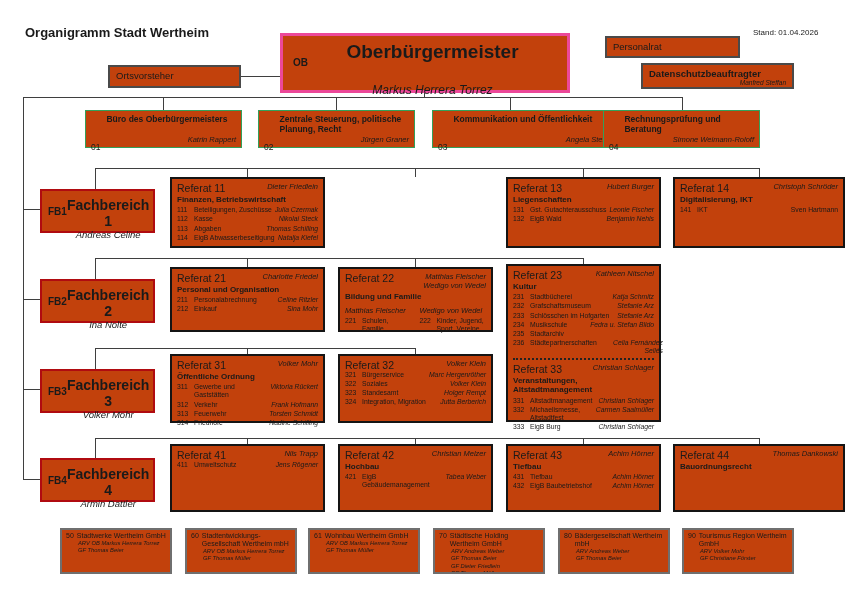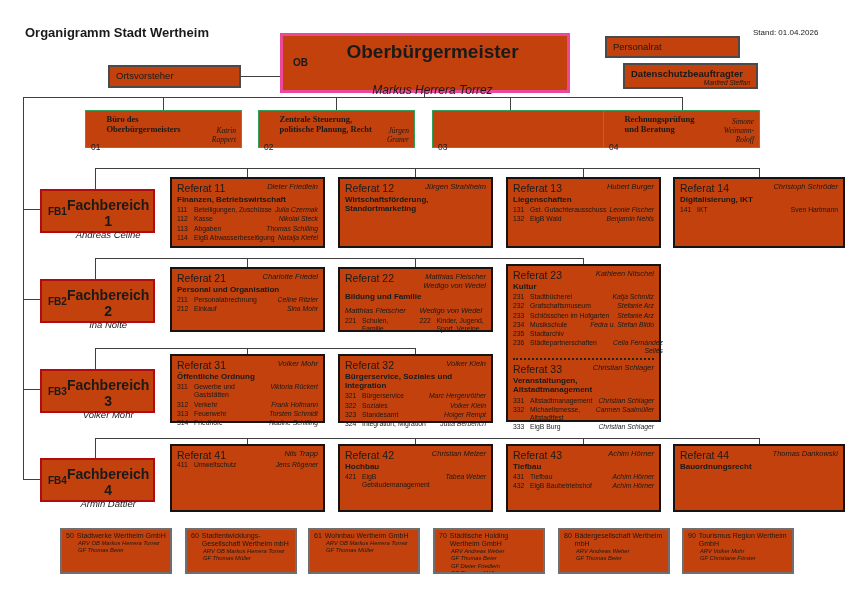--- a/index.html
+++ b/index.html
@@ -15,21 +15,21 @@
   .ob-code{font-weight:bold;font-size:10px;margin-top:16px;}
   .ob-main{flex:1;text-align:center;}
   .ob-title{font-weight:bold;font-size:19px;}
   .ob-name{font-style:italic;font-size:12px;margin-top:20px;}
   
   .plain-box{border:2px solid #4a4a4a;font-size:9.5px;padding:3px 6px;}
   .ds-name{font-style:italic;font-size:6.5px;text-align:right;margin-top:0px;}
   
   .stab-box{border:1.5px solid #33a05a;padding:3px 5px;display:flex;gap:6px;font-size:8.5px;}
   .st-code{flex:none;margin-top:28px;}
-  .st-body{flex:1;display:flex;flex-direction:row;font-family:Liberation Serif, serif;}
+  .st-body{flex:1;display:flex;flex-direction:column;}
   .st-title{font-weight:bold;line-height:1.2;}
   .st-name{font-style:italic;font-size:7.5px;text-align:right;margin-top:auto;}
   
   .fb-box{border:2.5px solid #b00b10;display:flex;padding:3px 6px;}
   .fb-code{font-weight:bold;font-size:10px;margin-top:12px;flex:none;}
   .fb-main{flex:1;text-align:center;margin-top:3px;}
   .fb-title{font-weight:bold;font-size:14px;}
   .fb-name{font-style:italic;font-size:9.5px;}
   
   .ref-box{border:2px solid #141414;padding:3px 5px;font-size:6.8px;}
@@ -103,41 +103,45 @@
   </div>
 
   <div class="box plain-box" style="left:108px;top:65px;width:133px;height:23px">
     <span>Ortsvorsteher</span>
   </div>
 
   <div class="box plain-box" style="left:605px;top:36px;width:135px;height:22px">
     <span>Personalrat</span>
   </div>
 
-  <div class="box plain-box" style="left:623px;top:63px;width:135px;height:26px;font-weight:bold;">
+  <div class="box plain-box" style="left:641px;top:63px;width:153px;height:26px;font-weight:bold;">
     <div>Datenschutzbeauftragter</div>
     <div class="ds-name" style="font-weight:normal">Manfred Steffan</div>
   </div>
 
   <div class="box stab-box" style="left:85px;top:110px;width:157px;height:38px">
       <div class="st-code">01</div>
       <div class="st-body">
         <div class="st-title">Büro des Oberbürgermeisters</div>
         <div class="st-name">Katrin Rappert</div>
       </div>
     </div>
   <div class="box stab-box" style="left:258px;top:110px;width:157px;height:38px">
       <div class="st-code">02</div>
       <div class="st-body">
         <div class="st-title">Zentrale Steuerung, politische Planung, Recht</div>
         <div class="st-name">Jürgen Graner</div>
       </div>
     </div>
   <div class="box stab-box" style="left:432px;top:110px;width:189px;height:38px">
       <div class="st-code">03</div>
+      <div class="st-body">
+        <div class="st-title">Kommunikation und Öffentlichkeit</div>
+        <div class="st-name">Angela Steffan</div>
+      </div>
     </div>
   <div class="box stab-box" style="left:603px;top:110px;width:157px;height:38px">
       <div class="st-code">04</div>
       <div class="st-body">
         <div class="st-title">Rechnungsprüfung und Beratung</div>
         <div class="st-name">Simone Weimann-Roloff</div>
       </div>
     </div>
 
   <div class="box fb-box" style="left:40px;top:189px;width:115px;height:44px">
@@ -190,29 +194,20 @@
       <div class="ref-item">
         <div class="i-code">113</div>
         <div class="i-label">Abgaben</div>
         <div class="i-name">Thomas Schilling</div>
       </div>
       <div class="ref-item">
         <div class="i-code">114</div>
         <div class="i-label">EigB Abwasserbeseitigung</div>
         <div class="i-name">Natalja Kiefel</div>
       </div>
-    </div>
-  <div class="box ref-box" style="left:338px;top:177px;width:155px;height:71px">
-      <div class="ref-head">
-        <div class="ref-code">Referat 12</div>
-        <div class="ref-leader">
-          <div>Jürgen Strahlheim</div>
-        </div>
-      </div>
-      <div class="ref-title">Wirtschaftsförderung, Standortmarketing</div>
     </div>
   <div class="box ref-box" style="left:506px;top:177px;width:155px;height:71px">
       <div class="ref-head">
         <div class="ref-code">Referat 13</div>
         <div class="ref-leader">
           <div>Hubert Burger</div>
         </div>
       </div>
       <div class="ref-title">Liegenschaften</div>
       <div class="ref-item">
@@ -382,21 +377,20 @@
         <div class="i-name">Nadine Schilling</div>
       </div>
     </div>
   <div class="box ref-box" style="left:338px;top:354px;width:155px;height:69px">
       <div class="ref-head">
         <div class="ref-code">Referat 32</div>
         <div class="ref-leader">
           <div>Volker Klein</div>
         </div>
       </div>
-      <div class="ref-title">Bürgerservice, Soziales und Integration</div>
       <div class="ref-item">
         <div class="i-code">321</div>
         <div class="i-label">Bürgerservice</div>
         <div class="i-name">Marc Hergenröther</div>
       </div>
       <div class="ref-item">
         <div class="i-code">322</div>
         <div class="i-label">Soziales</div>
         <div class="i-name">Volker Klein</div>
       </div>

